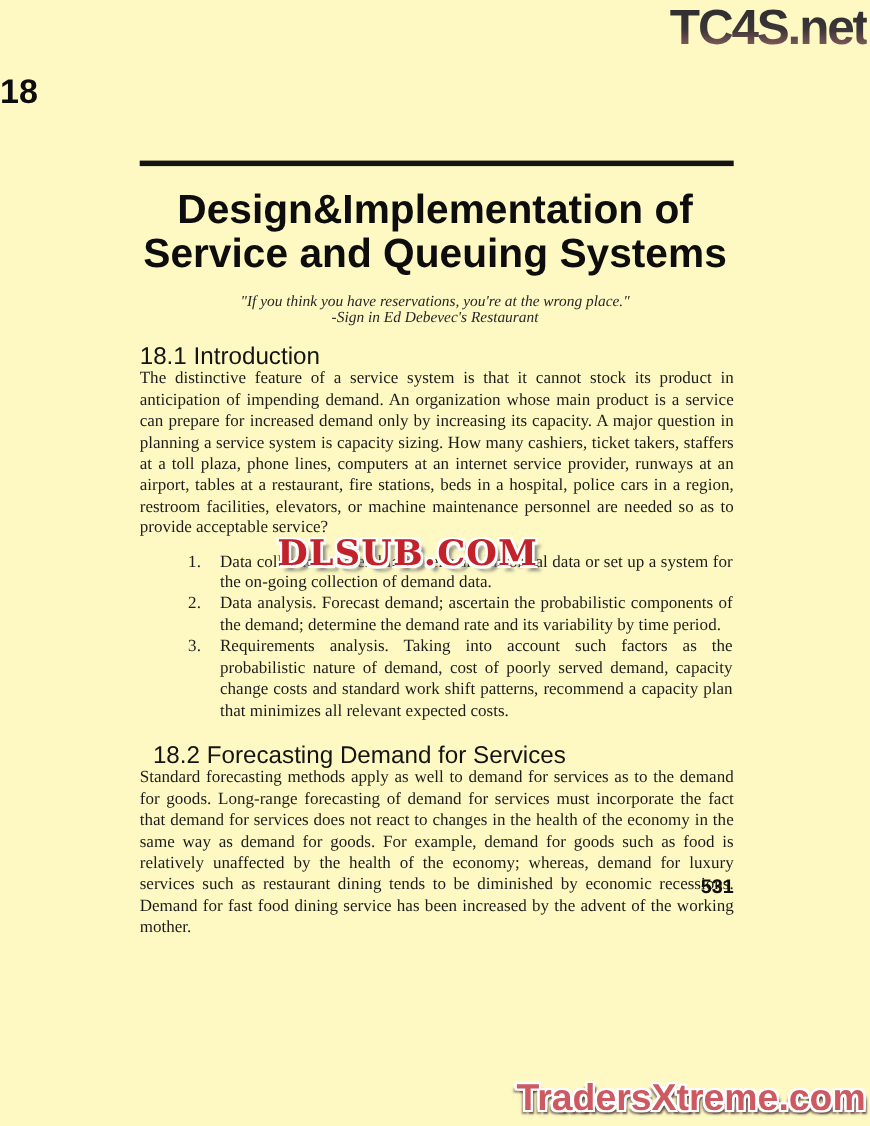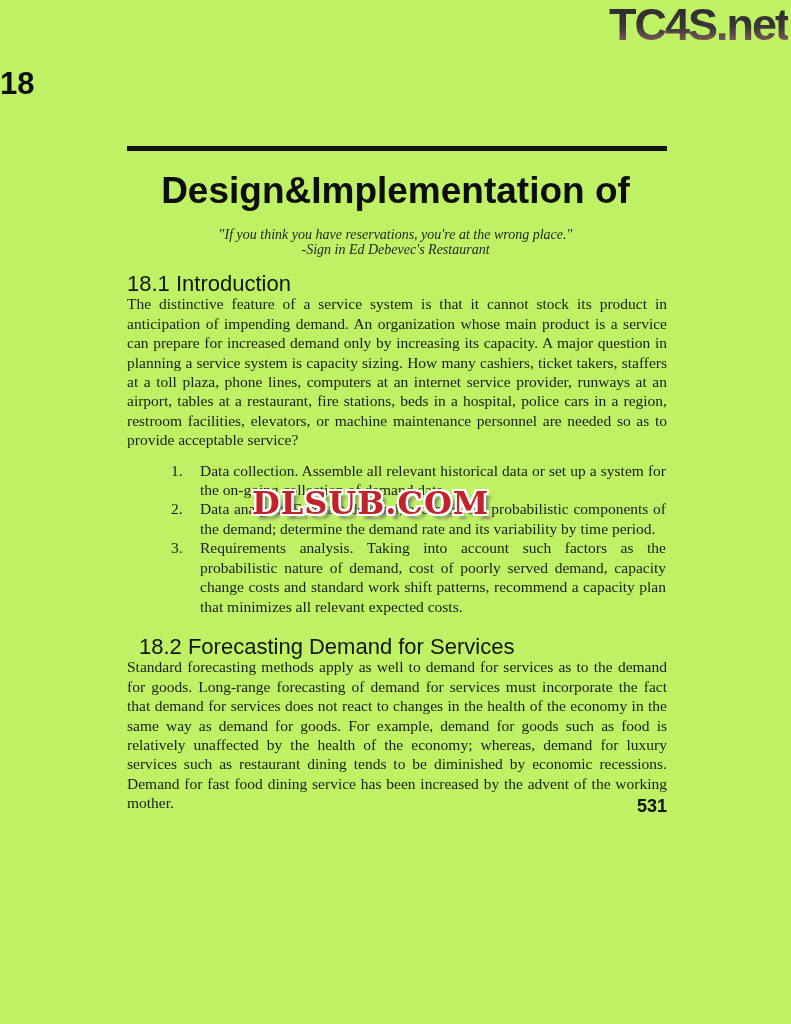--- a/index.html
+++ b/index.html
@@ -1,17 +1,17 @@
 <!DOCTYPE html>
 <html><head>
 <meta charset="utf-8">
 <style>
   html,body { margin:0; padding:0; background:#ffffff; }
   .page {
-    position:relative; width:791px; height:1024px; background:#bef264;
+    position:relative; width:791px; height:1024px; background:#fef9c3;
     overflow:hidden; font-family:"Liberation Serif", serif; color:#1c1c1c;
   }
   .tc4s-logo {
     position:absolute; top:2px; right:3px; line-height:1;
     font-family:"Liberation Sans", sans-serif; font-weight:700;
     font-size:45px; letter-spacing:-2px;
     background:linear-gradient(180deg,#2d2b2c 0%,#3b3637 55%,#9a6767 100%);
     -webkit-background-clip:text; background-clip:text; color:transparent;
   }
   .chapter-number {
@@ -69,20 +69,21 @@
 <div class="page">
 
   <div class="tc4s-logo">TC4S.net</div>
 
   <div class="chapter-number">18</div>
 
   <div class="title-rule"></div>
 
   <h1 class="chapter-title">
     <span>Design&amp;Implementation of</span><br>
+    <span>Service and Queuing Systems</span>
   </h1>
 
   <div class="quote">
     <div>"If you think you have reservations, you're at the wrong place."</div>
     <div>-Sign in Ed Debevec's Restaurant</div>
   </div>
 
   <div class="content">
 
     <h2 class="section-heading">18.1 Introduction</h2>
@@ -105,14 +106,15 @@
 
     <h2 class="section-heading" style="margin-top:21px;margin-left:12px;">18.2 Forecasting Demand for Services</h2>
     <p class="body-par">Standard forecasting methods apply as well to demand for services as to the demand for goods. Long-range forecasting of demand for services must incorporate the fact that demand for services does not react to changes in the health of the economy in the same way as demand for goods. For example, demand for goods such as food is relatively unaffected by the health of the economy; whereas, demand for luxury services such as restaurant dining tends to be diminished by economic recessions. Demand for fast food dining service has been increased by the advent of the working mother.</p>
 
   </div>
 
   <div class="dlsub-watermark">DLSUB.COM</div>
 
   <div class="page-number">531</div>
 
+  <div class="traders-watermark">TradersXtreme.com</div>
 
 </div>
 
 </body></html>

